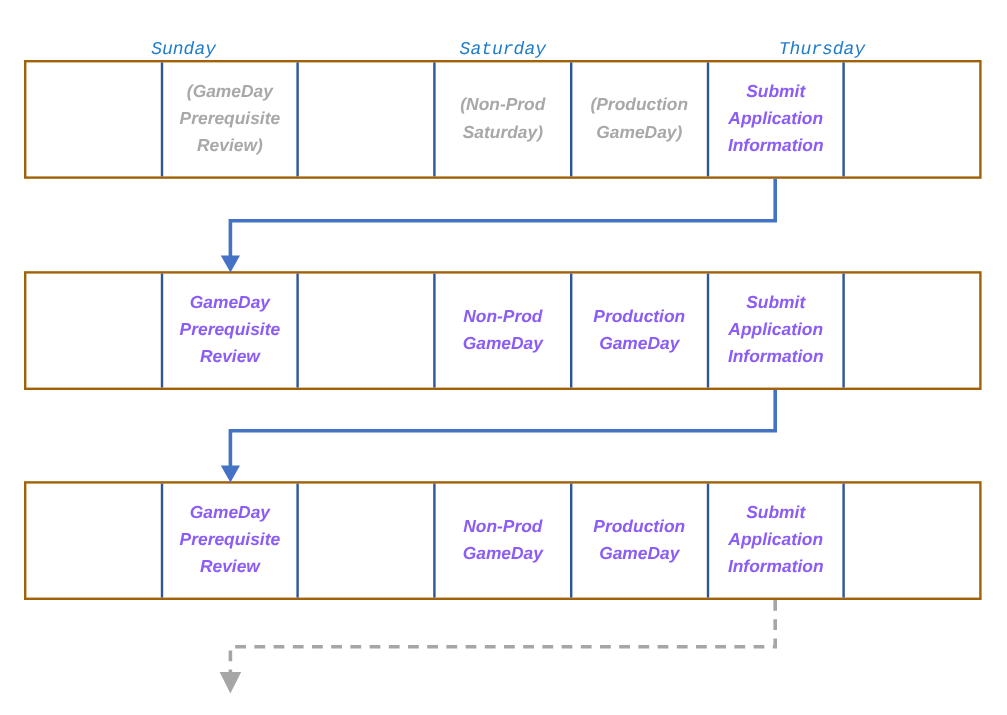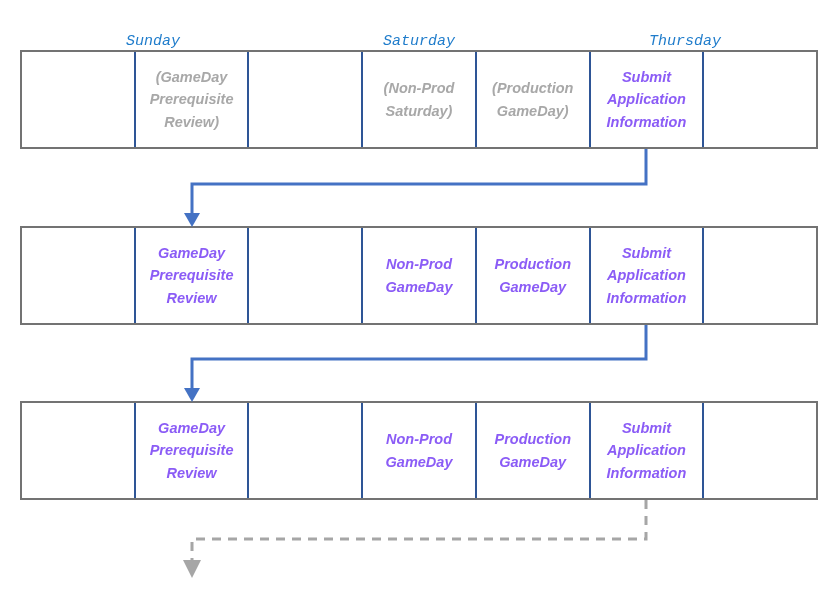--- a/index.html
+++ b/index.html
@@ -43,21 +43,21 @@
     white-space: nowrap;
   }
 
   
   .week {
     position: absolute;
     left: 20px;
     width: 798px;
     display: flex;
     box-sizing: border-box;
-    border: 2px solid #737373;
+    border: 2px solid #a16207;
     background: #ffffff;
   }
   .week.r1 { top: 50px;  height: 99px; }
   .week.r2 { top: 226px; height: 99px; }
   .week.r3 { top: 401px; height: 99px; }
 
   .day-cell {
     flex: 1 1 0;
     border-right: 2px solid #2E5596;
     box-sizing: border-box;

